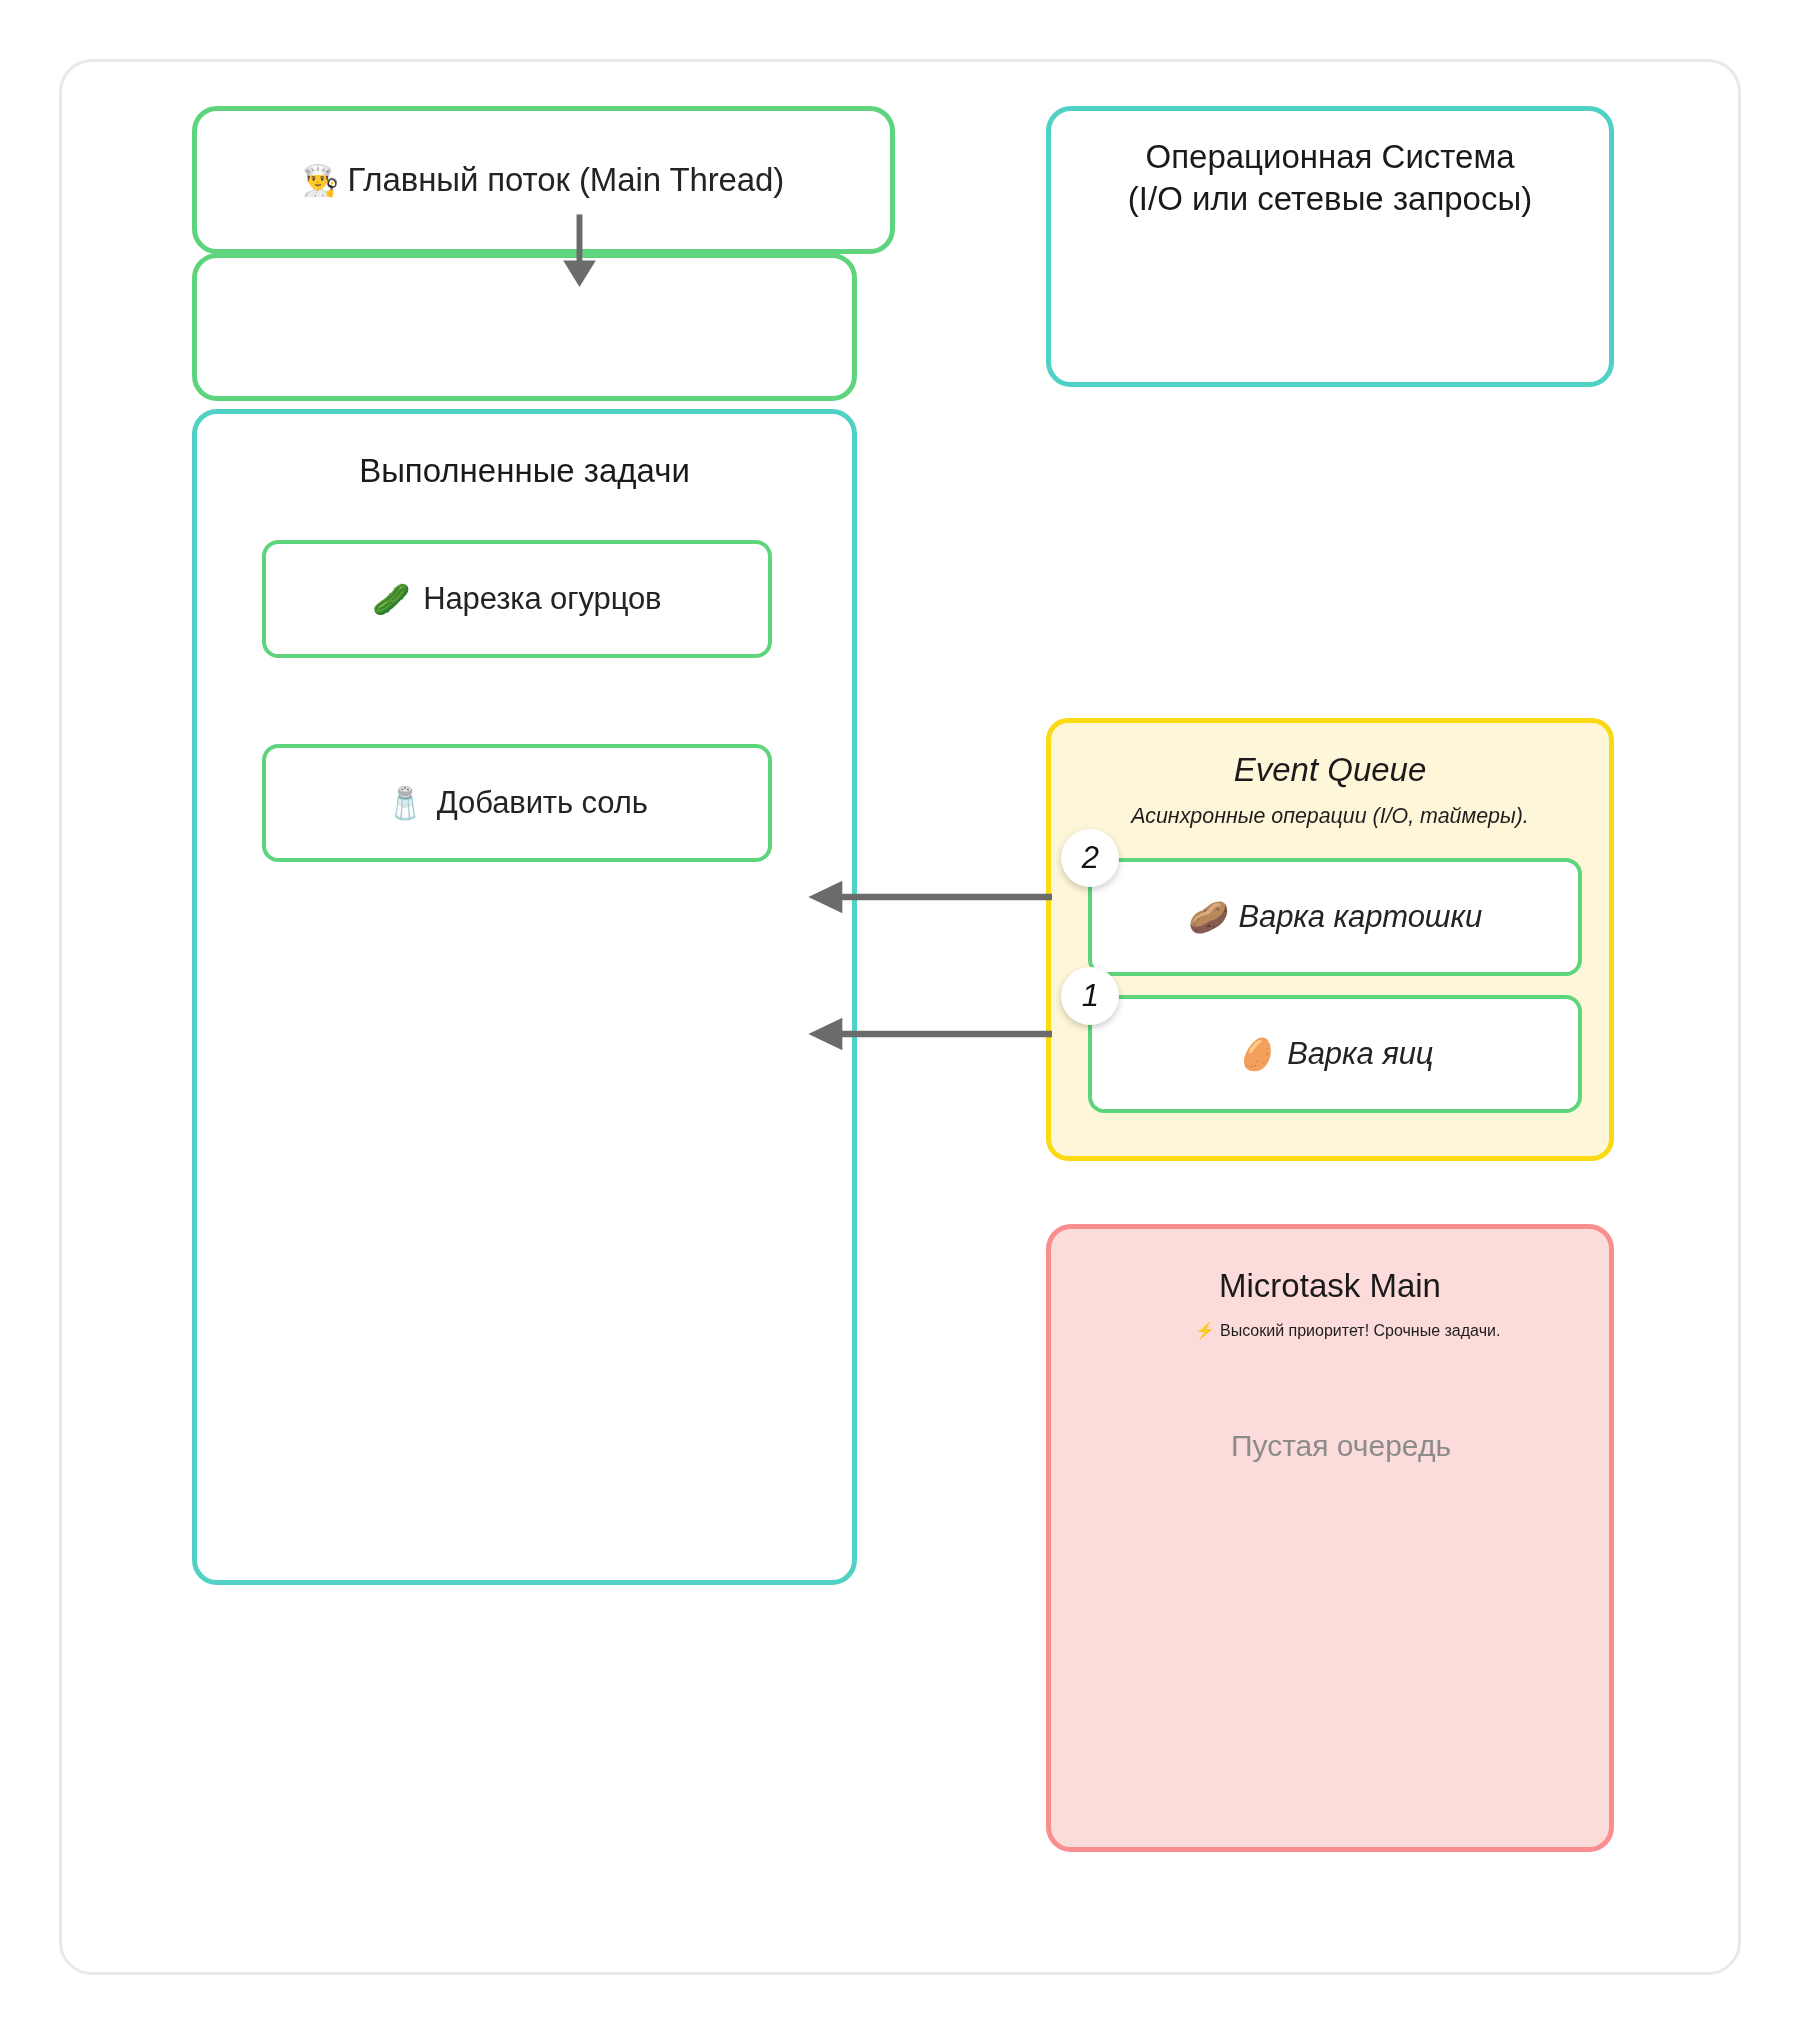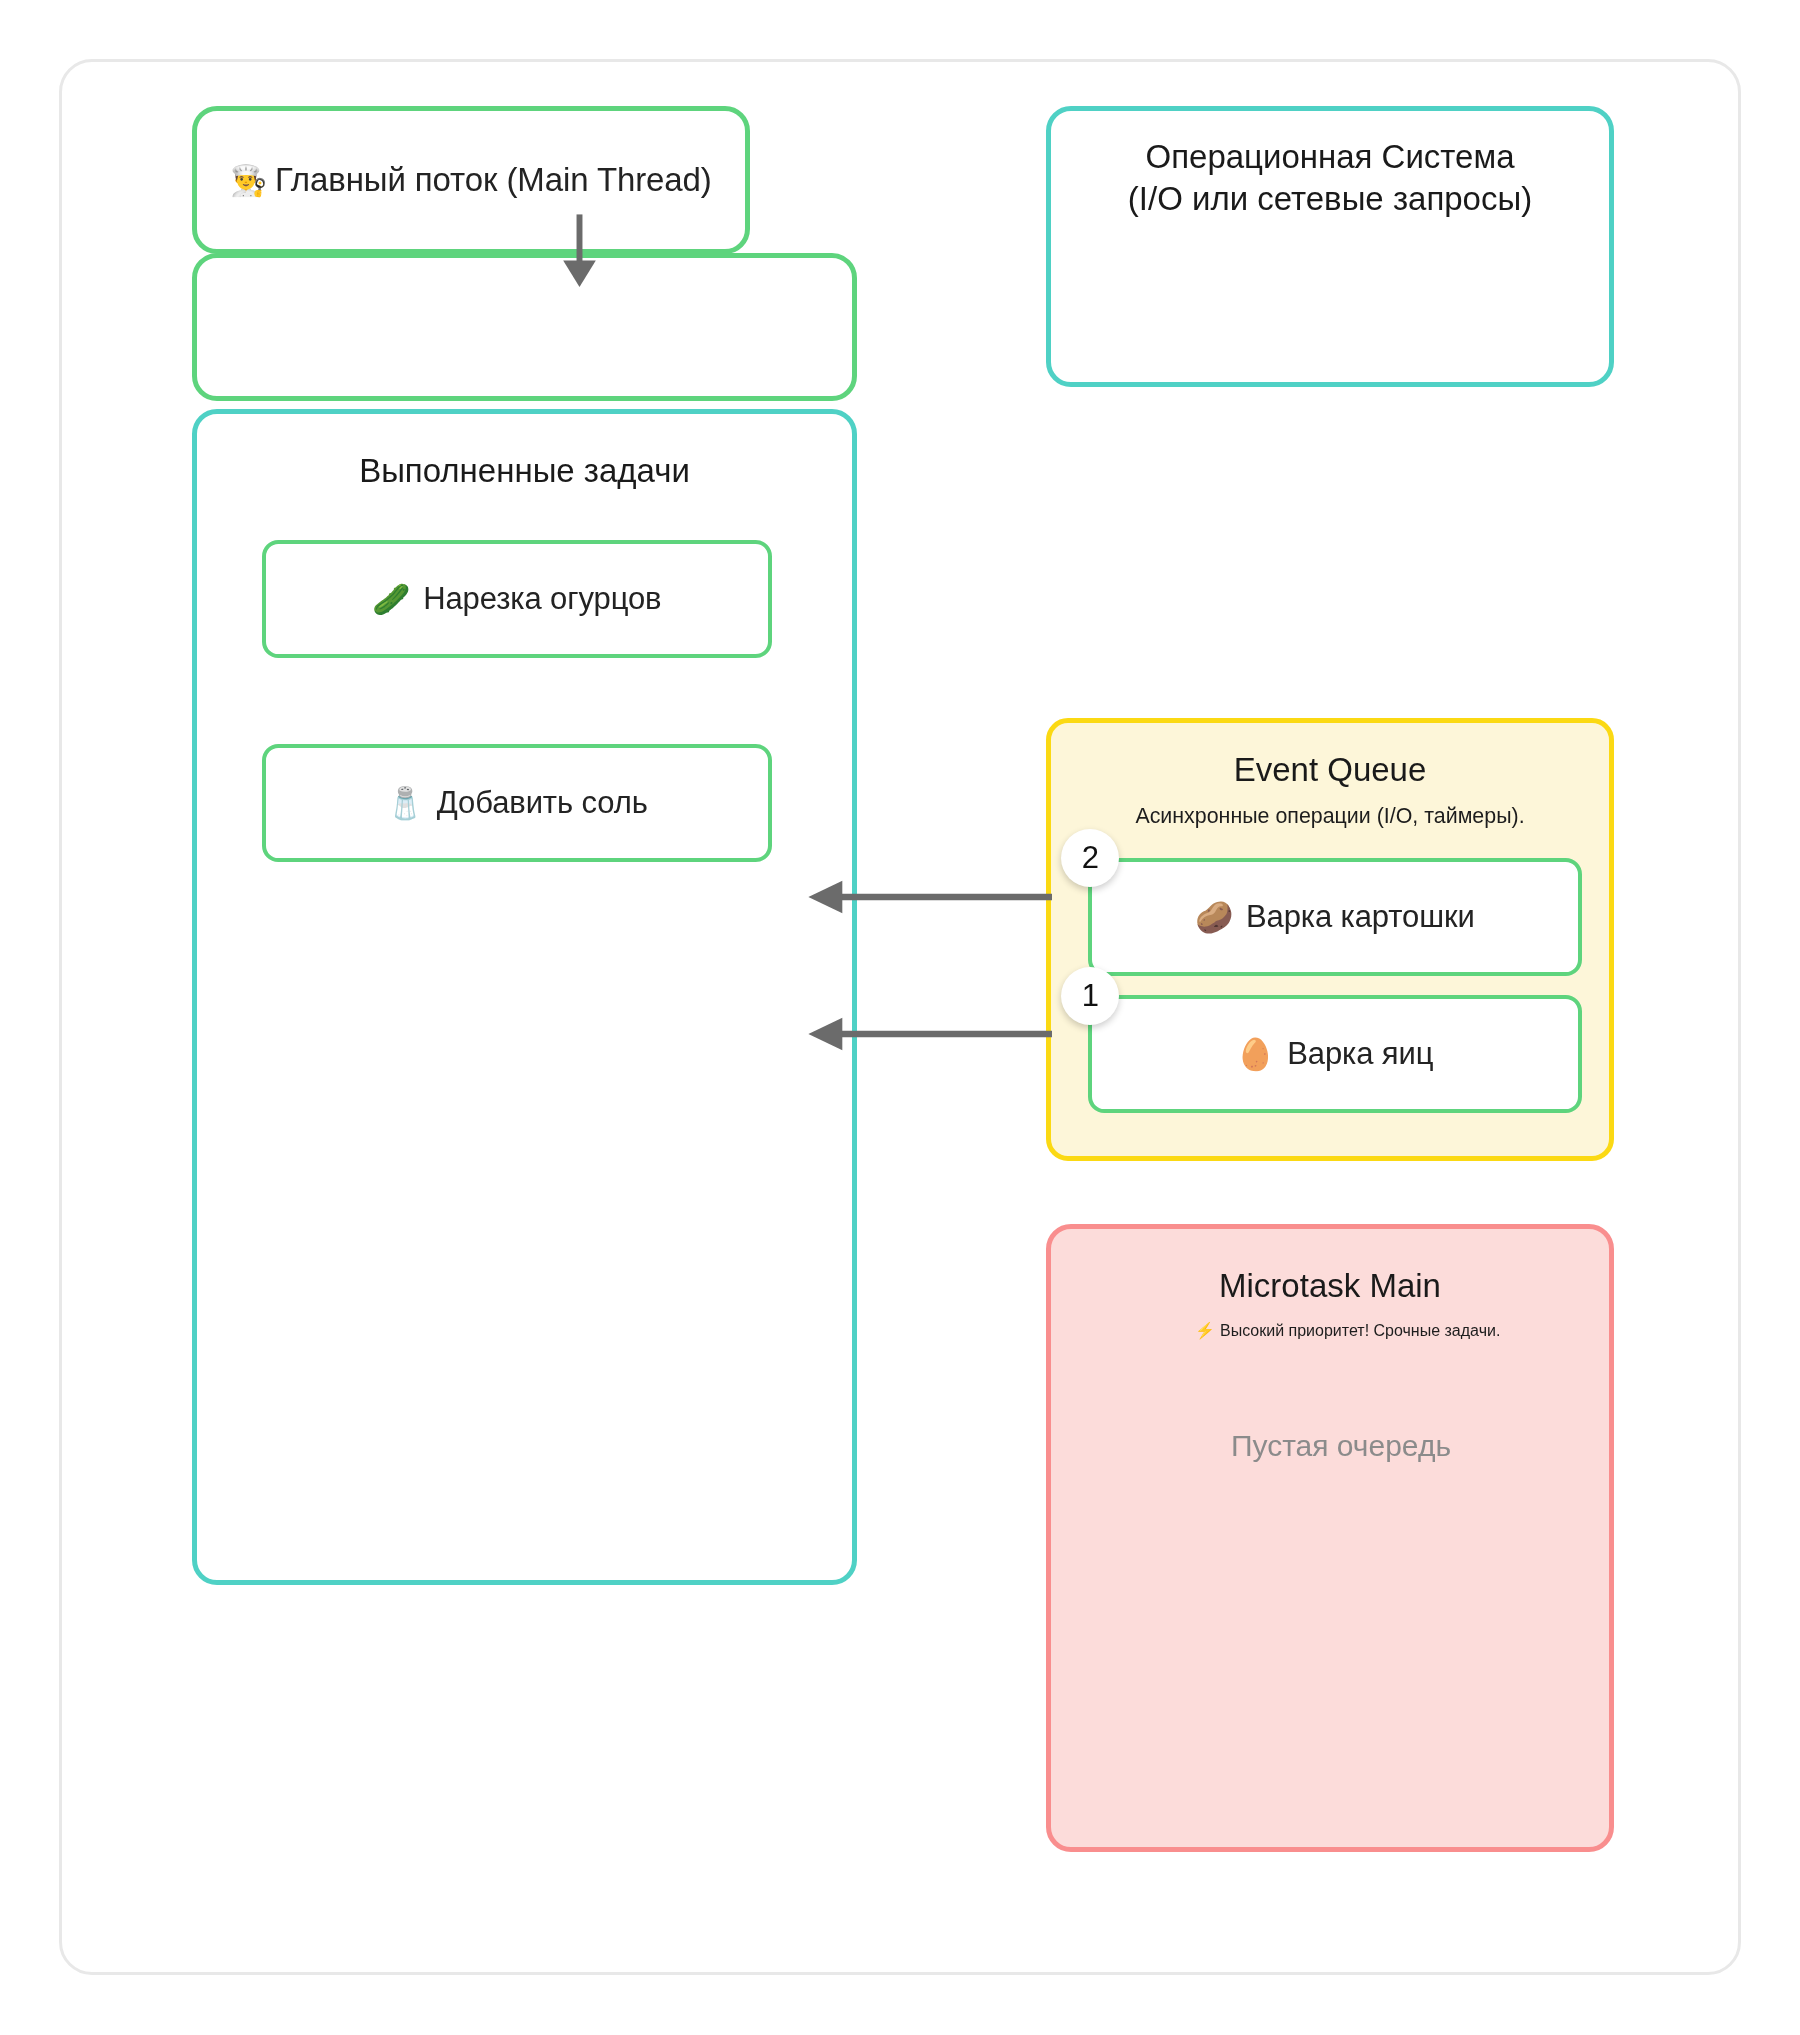--- a/index.html
+++ b/index.html
@@ -145,21 +145,21 @@
     overflow: visible;
   }
 </style>
 </head>
 <body>
 
 <div id="stage">
 
   <div class="outer-card">
 
-    <div class="panel panel-green" style="left:130px; top:44px; width:558px; height:148px;">
+    <div class="panel panel-green" style="left:130px; top:44px; width:703px; height:148px;">
       <div class="thread-label">
         <span class="task-emoji" style="font-size:30px;margin-right:7.4px;">👨‍🍳</span><span>Главный поток (Main Thread)</span>
       </div>
     </div>
 
     <div class="panel panel-green" style="left:130px; top:189px; width:665px; height:0px; border:none;"></div>
 
     <div class="panel panel-green" style="left:130px; top:191px; width:665px; height:148px;">
       <div class="thread-label"></div>
     </div>
@@ -184,21 +184,21 @@
         <span class="task-emoji">🥒</span>
         <span class="task-text">Нарезка огурцов</span>
       </div>
 
       <div class="task-card" style="left:65px; top:330px; width:510px; height:118px;">
         <span class="task-emoji">🧂</span>
         <span class="task-text">Добавить соль</span>
       </div>
     </div>
 
-    <div class="panel panel-yellow" style="left:984px; top:656px; width:568px; height:443px;">
+    <div class="panel panel-yellow" style="left:984px; top:656px; width:568px; height:443px;font-style:italic;">
 
       <div class="panel-heading" style="top:28px;">Event Queue</div>
 
       <div class="panel-subtitle" style="top:81px;">Асинхронные операции (I/O, таймеры).</div>
 
       <div class="order-badge" style="left:10.3px; top:106px;">2</div>
       <div class="task-card" style="left:37px; top:135px; width:494px; height:118px;">
         <span class="task-emoji">🥔</span>
         <span class="task-text">Варка картошки</span>
       </div>

